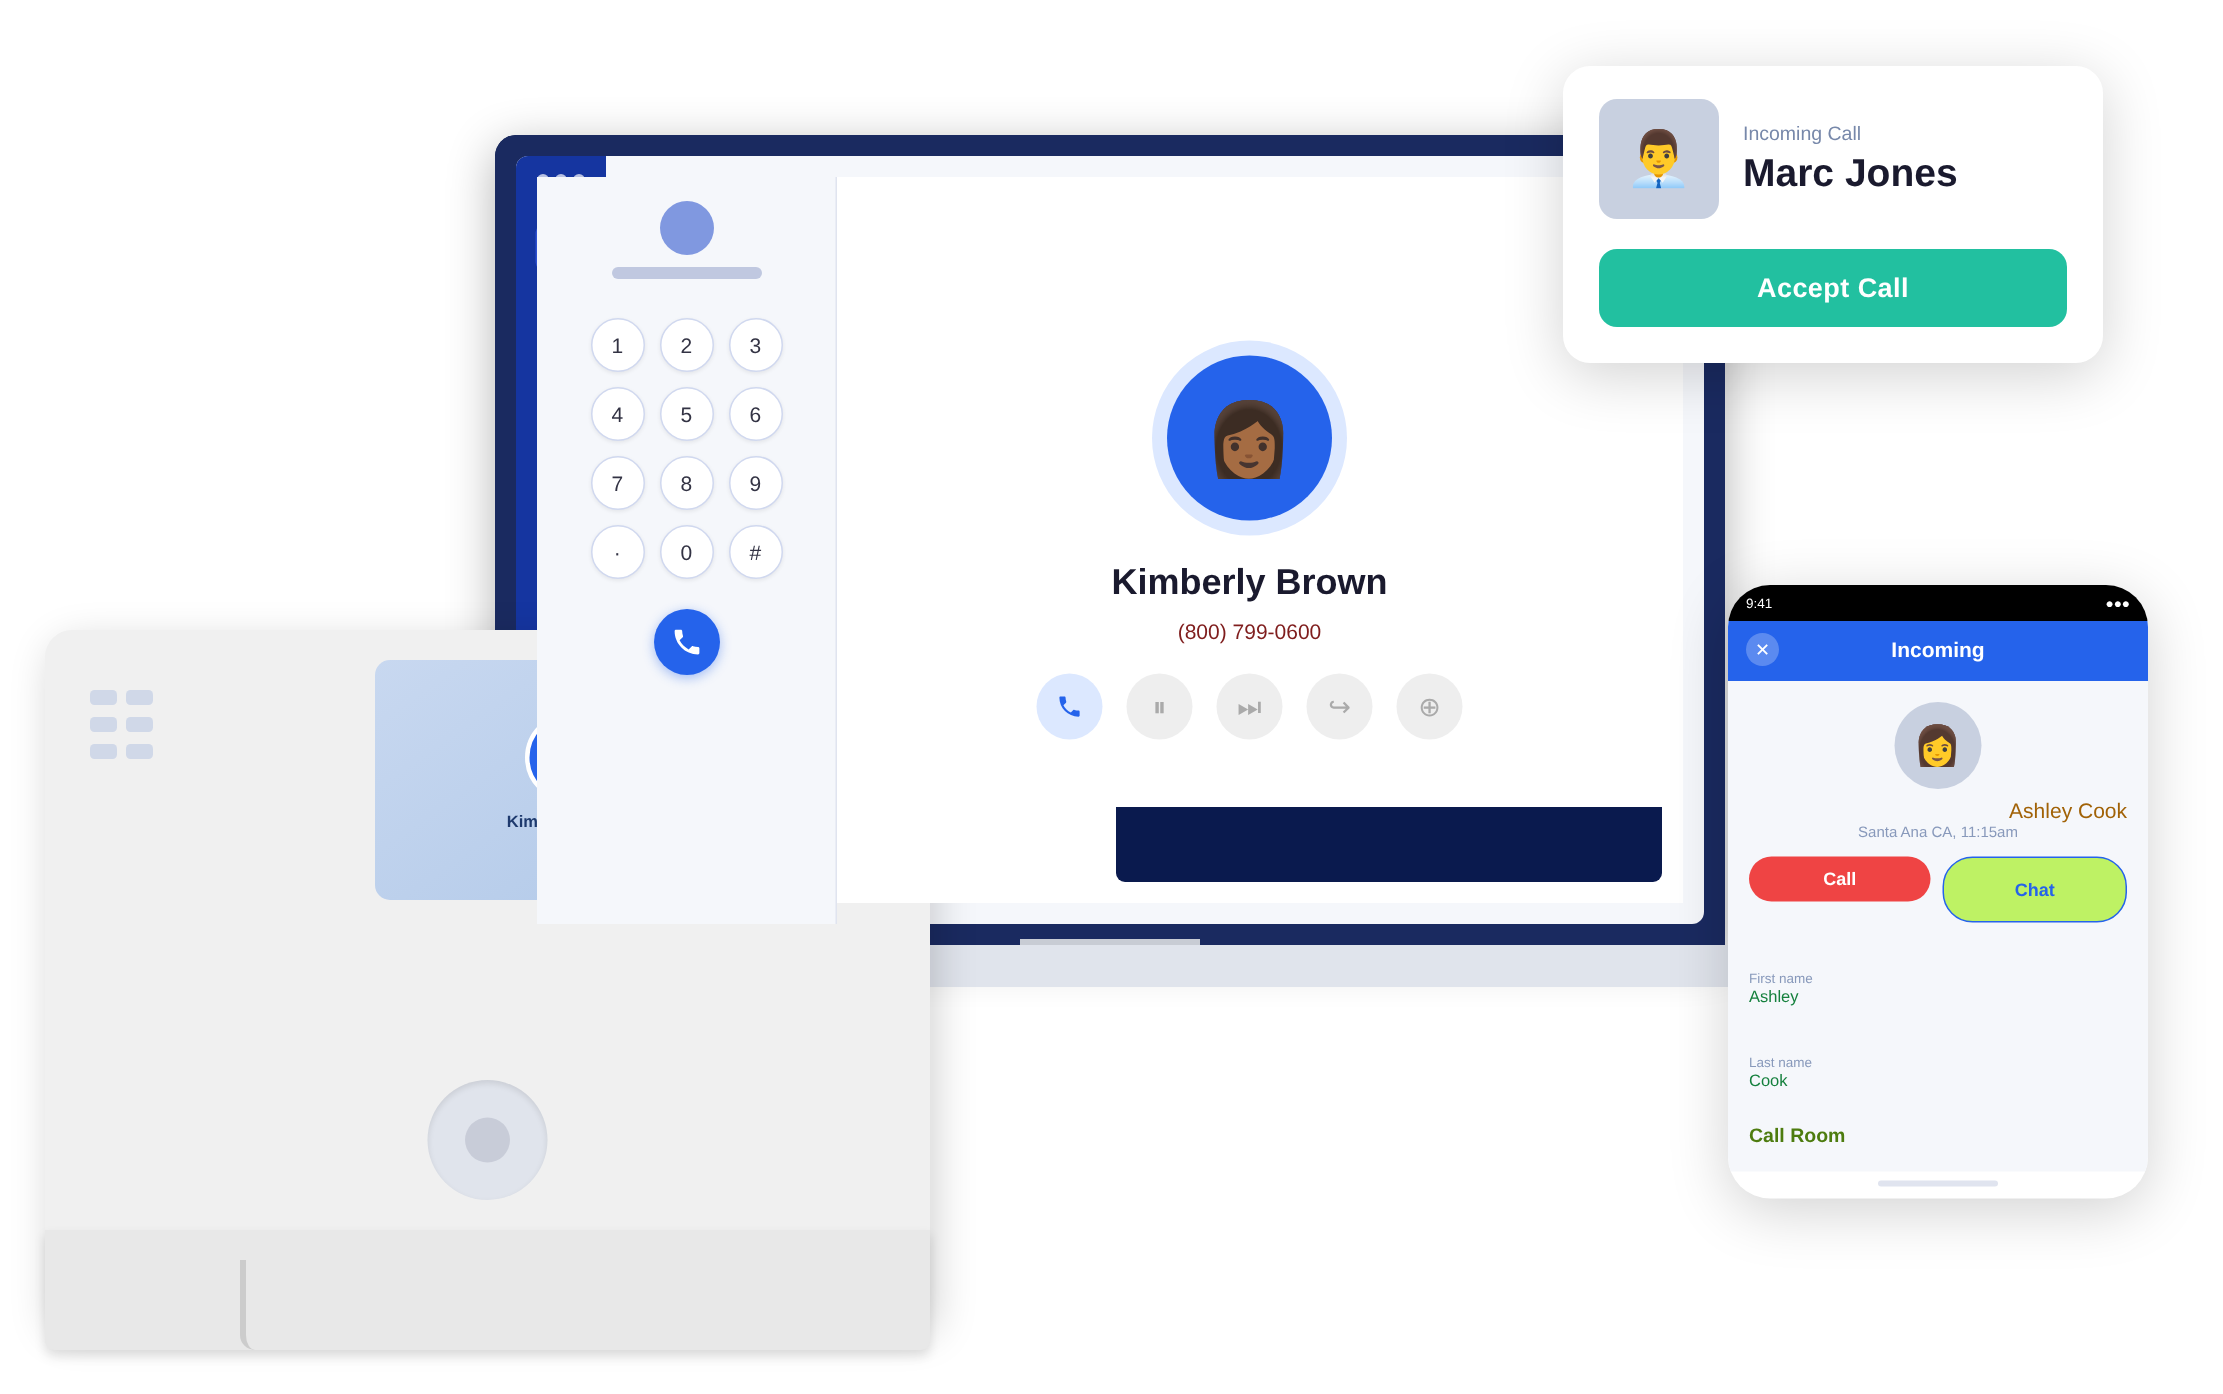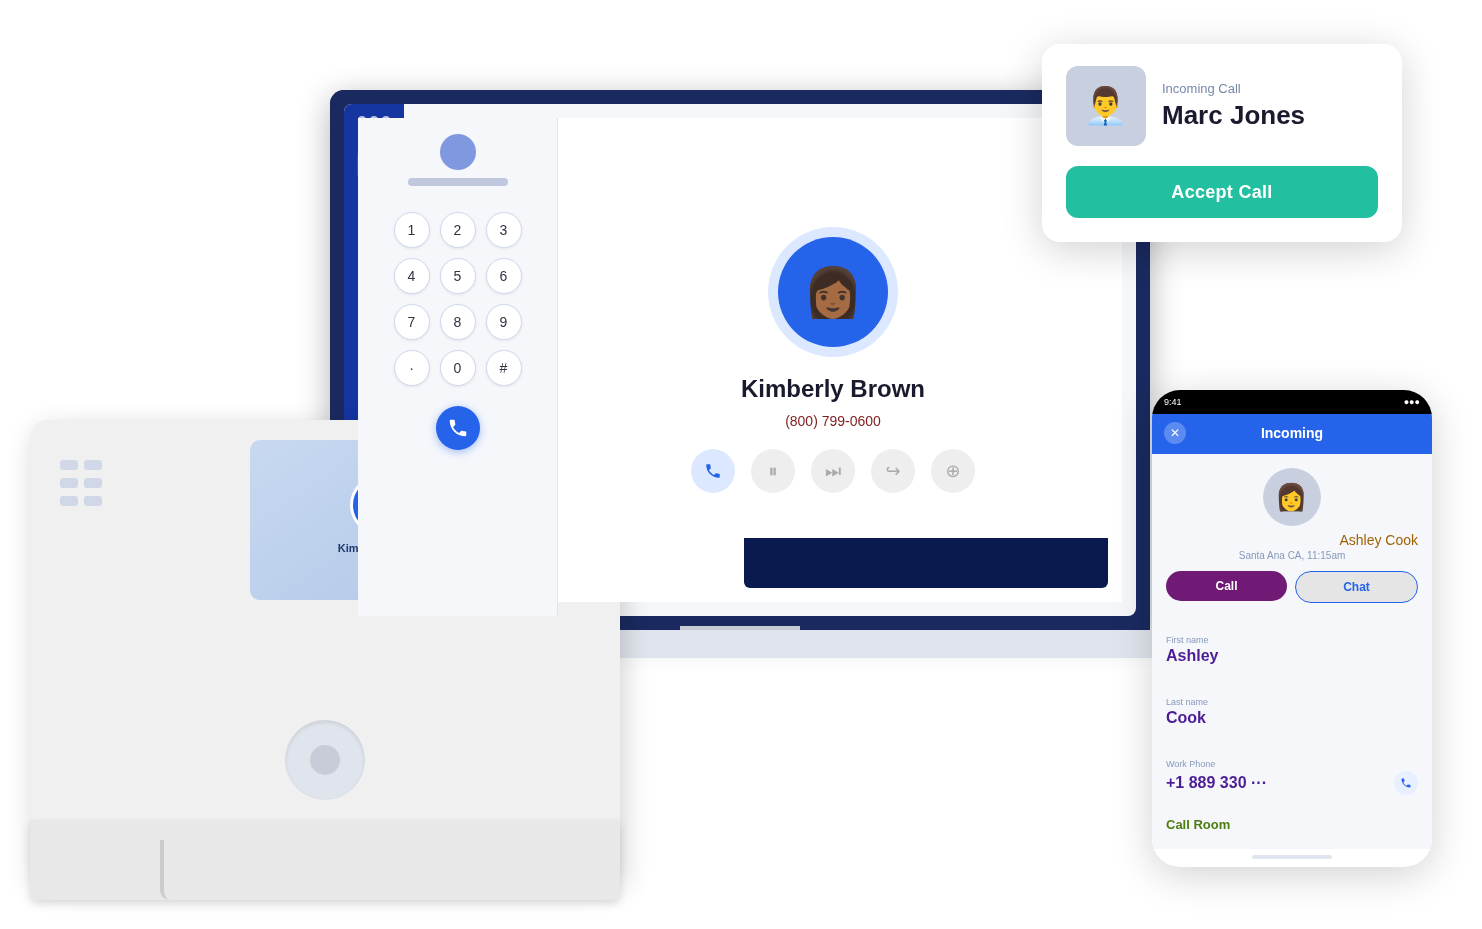--- a/index.html
+++ b/index.html
@@ -441,52 +441,52 @@
       margin-bottom: 10px;
     }
     .mobile-action-row {
       display: flex;
       gap: 8px;
       margin-bottom: 12px;
     }
     .mobile-call-btn {
       flex: 1;
       height: 30px;
-      background: #701a75;
+      background: #ef4444;
       border: none;
       border-radius: 20px;
       color: #fff;
       font-size: 12px;
       font-weight: 600;
       cursor: pointer;
     }
     .mobile-chat-btn {
       flex: 1;
-      height: 32px;
-      background: #e5e5e5;
+      height: 44px;
+      background: #bef264;
       border: 1.5px solid #2563eb;
       border-radius: 20px;
       color: #2563eb;
       font-size: 12px;
       font-weight: 600;
       cursor: pointer;
     }
     .mobile-field {
       margin-bottom: 8px;
       margin-top: 32px;
     }
     .mobile-field-label {
       font-size: 9px;
       color: #8899bb;
       margin-bottom: 2px;
     }
     .mobile-field-value {
-      font-size: 16px;
-      font-weight: 700;
-      color: #4c1d95;
+      font-size: 11px;
+      font-weight: 400;
+      color: #15803d;
     }
     .mobile-phone-row {
       display: flex;
       align-items: center;
       justify-content: space-between;
     }
     .mobile-phone-icon {
       width: 24px; height: 24px;
       border-radius: 50%;
       background: #e8f0ff;
@@ -681,28 +681,17 @@
     <div class="mobile-field">
       <div class="mobile-field-label">First name</div>
       <div class="mobile-field-value">Ashley</div>
     </div>
 
     <div class="mobile-field">
       <div class="mobile-field-label">Last name</div>
       <div class="mobile-field-value">Cook</div>
     </div>
 
-    <div class="mobile-field">
-      <div class="mobile-field-label">Work Phone</div>
-      <div class="mobile-phone-row">
-        <div class="mobile-field-value">+1 889 330 ···</div>
-        <div class="mobile-phone-icon">
-          <svg width="12" height="12" viewBox="0 0 24 24" fill="none">
-            <path d="M6.6 10.8c1.4 2.8 3.8 5.1 6.6 6.6l2.2-2.2c.3-.3.7-.4 1-.2 1.1.4 2.3.6 3.6.6.6 0 1 .4 1 1V20c0 .6-.4 1-1 1-9.4 0-17-7.6-17-17 0-.6.4-1 1-1h3.5c.6 0 1 .4 1 1 0 1.3.2 2.5.6 3.6.1.3 0 .7-.2 1L6.6 10.8z" fill="#2563eb"></path>
-          </svg>
-        </div>
-      </div>
-    </div>
 
     <button class="mobile-call-room-btn">Call Room</button>
   </div>
   <div class="mobile-footer-bar"></div>
 </div>
 
 </body></html>

